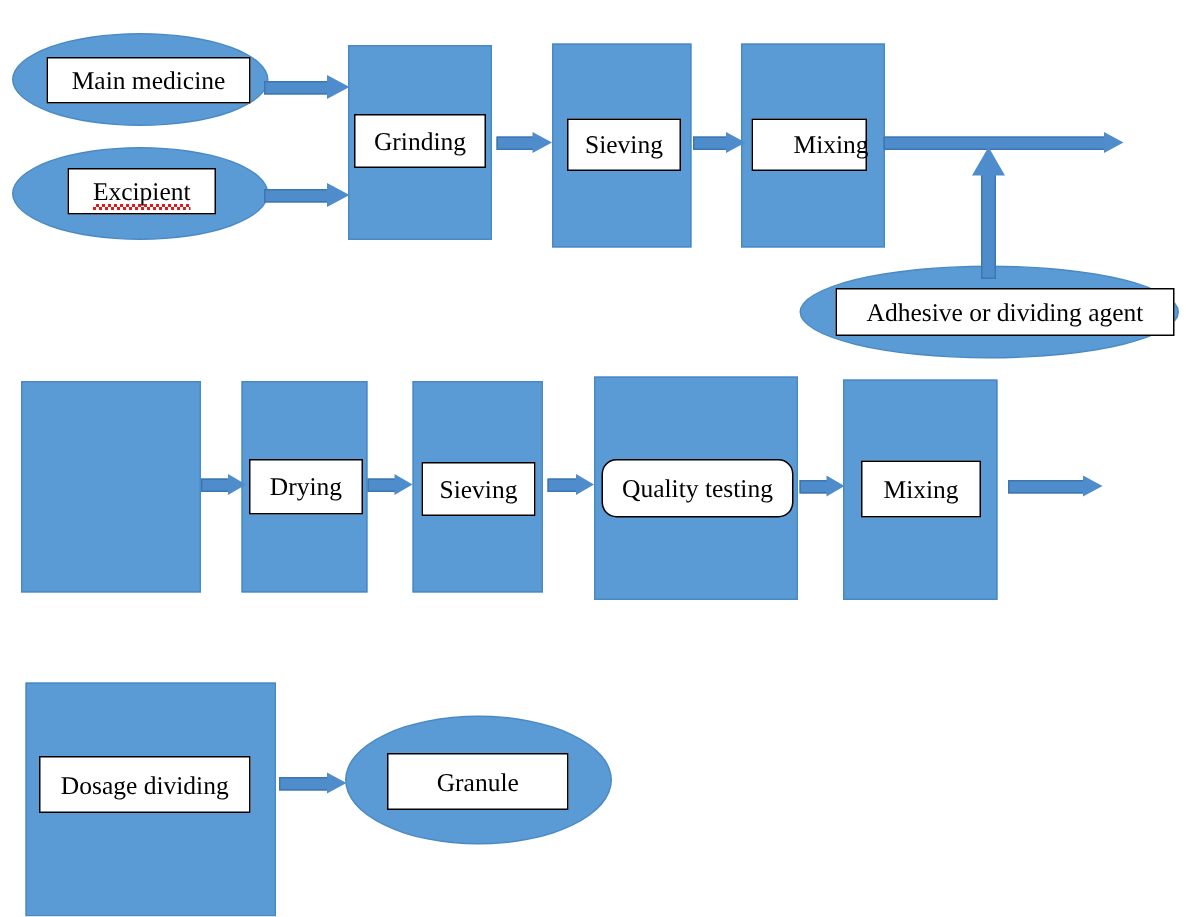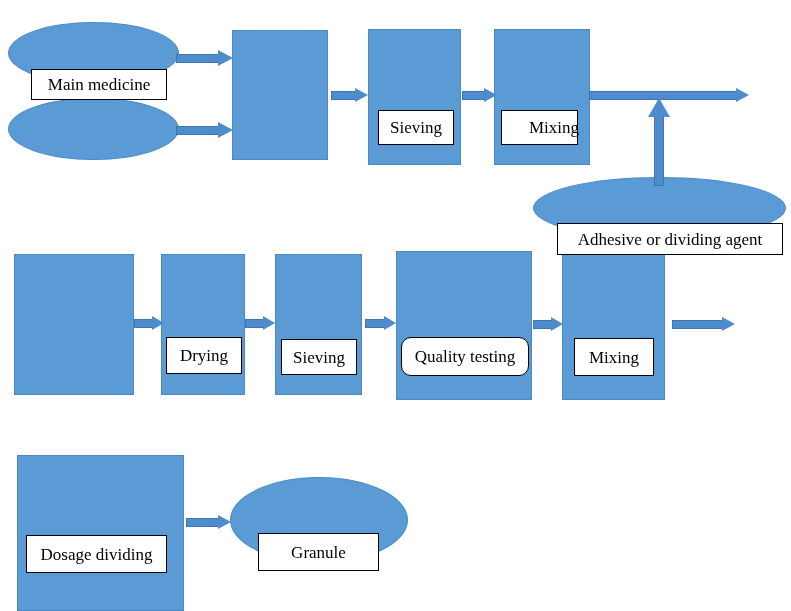--- a/index.html
+++ b/index.html
@@ -40,21 +40,20 @@
     border: 1px solid #000000;
     box-sizing: border-box;
     display: flex;
     align-items: center;
     justify-content: center;
     color: #000000;
     font-size: 17px;
     line-height: 1;
     white-space: nowrap;
     z-index: 5;
-    margin-top: 31px;
   }
 
   
   .spellcheck {
     position: relative;
     display: inline-block;
   }
   .spellcheck::after {
     content: "";
     position: absolute;
@@ -113,32 +112,38 @@
 <body>
 
 <div id="canvas">
 
   <div class="ellipse" style="left:8px; top:22px; width:171px; height:62px;"></div>
   <div class="label-plate" style="left:31px; top:38px; width:136px; height:31px;">
     <span>Main medicine</span>
   </div>
 
   <div class="ellipse" style="left:8px; top:98px; width:171px; height:62px;"></div>
+  <div class="label-plate" style="left:45px; top:112px; width:99px; height:31px;">
+    <span class="spellcheck">Excipient</span>
+  </div>
 
   <div class="arrow-h" style="left:176px; top:50px; width:57px; height:17px;">
     <div class="shaft" style="top:4px; width:44px; height:9px;"></div>
     <div class="head" style="left:42px; top:0px; border-width:8.5px 0 8.5px 15px;"></div>
   </div>
 
   <div class="arrow-h" style="left:176px; top:122px; width:57px; height:17px;">
     <div class="shaft" style="top:4px; width:44px; height:9px;"></div>
     <div class="head" style="left:42px; top:0px; border-width:8.5px 0 8.5px 15px;"></div>
   </div>
 
   <div class="proc-box" style="left:232px; top:30px; width:96px; height:130px;"></div>
+  <div class="label-plate" style="left:236px; top:76px; width:88px; height:36px;">
+    <span>Grinding</span>
+  </div>
 
   <div class="arrow-h" style="left:331px; top:88px; width:38px; height:15px;">
     <div class="shaft" style="top:3px; width:26px; height:9px;"></div>
     <div class="head" style="left:24px; top:0px; border-width:7.5px 0 7.5px 13px;"></div>
   </div>
 
   <div class="proc-box" style="left:368px; top:29px; width:93px; height:136px;"></div>
   <div class="label-plate" style="left:378px; top:79px; width:76px; height:35px;">
     <span>Sieving</span>
   </div>

